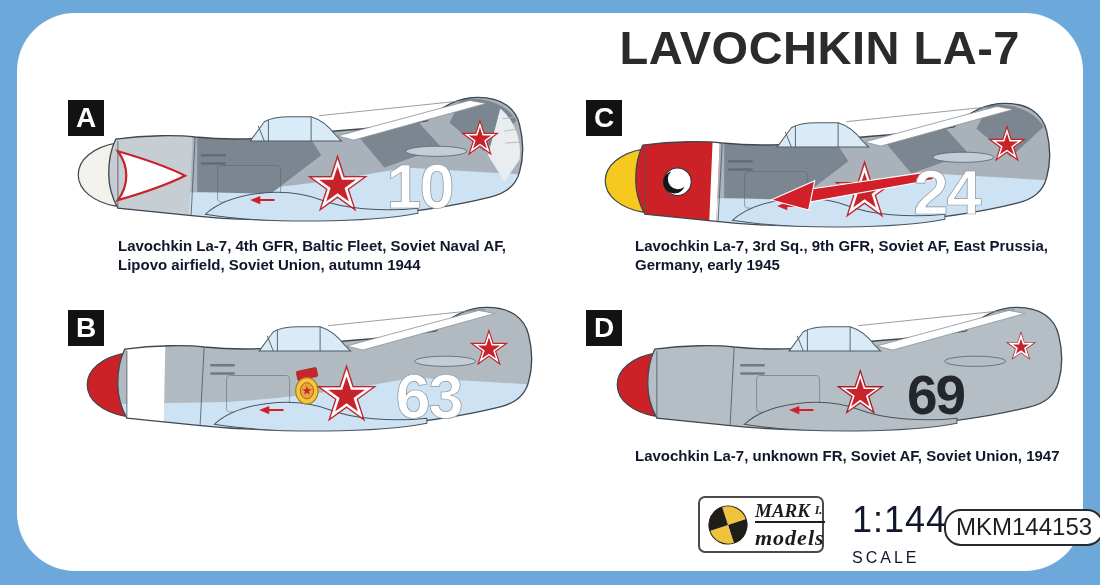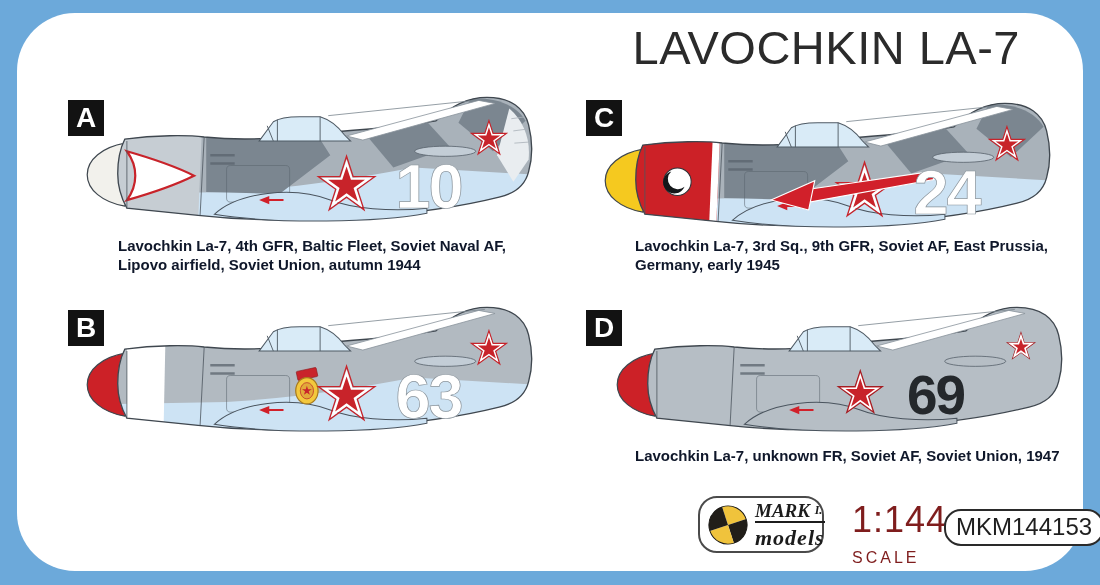--- a/index.html
+++ b/index.html
@@ -1,43 +1,43 @@
 <!DOCTYPE html>
 <html><head>
 <meta charset="utf-8">
 <style>
   html,body{margin:0;padding:0;}
   .page{position:relative;width:1100px;height:585px;background:#6ca9da;overflow:hidden;
         font-family:"Liberation Sans",sans-serif;}
   .card{position:absolute;left:17px;top:13px;width:1066px;height:558px;background:#ffffff;
         border-radius:58px;}
-  .title{position:absolute;top:20px;right:80px;margin:0;font-size:47px;font-weight:normal;
+  .title{position:absolute;top:20px;right:80px;margin:0;font-size:47px;font-weight:bold;
          color:#2b2b2b;letter-spacing:0.5px;}
   .scheme-label{position:absolute;width:36px;height:36px;background:#121212;color:#ffffff;
          font-size:28px;font-weight:bold;display:flex;align-items:center;justify-content:center;}
   #label-a{left:68px;top:100px}  #label-c{left:586px;top:100px}
   #label-b{left:68px;top:310px}  #label-d{left:586px;top:310px}
   .plane{position:absolute;width:478px;height:143px;}
-  #plane-a{left:74px;top:94px}   #plane-c{left:592px;top:100px}
+  #plane-a{left:65px;top:94px}   #plane-c{left:592px;top:100px}
   #plane-b{left:74px;top:304px}  #plane-d{left:604px;top:304px}
   .caption{position:absolute;width:480px;margin:0;font-size:15px;font-weight:bold;color:#0f172a;
          line-height:19px;white-space:pre-line;}
   #cap-a{left:118px;top:236px}   #cap-c{left:635px;top:236px}
   #cap-b{left:118px;top:445px}   #cap-d{left:635px;top:446px}
   .logo-box{position:absolute;left:698px;top:496px;width:126px;height:57px;border:2px solid #4a4a4a;
-         border-radius:19px;display:flex;align-items:center;gap:6px;padding:0 7px;box-sizing:border-box;
+         border-radius:7px;display:flex;align-items:center;gap:6px;padding:0 7px;box-sizing:border-box;
          background:#ffffff;}
   .roundel{width:42px;height:42px;flex:none;}
   .brand-text{line-height:1;}
   .brand-top{font-family:"Liberation Serif",serif;font-style:italic;font-weight:bold;font-size:19px;
          color:#1c1c1c;border-bottom:2px solid #1c1c1c;padding-bottom:1px;white-space:nowrap;}
   .brand-top .suffix{font-size:12px;vertical-align:3px;}
   .brand-bottom{font-family:"Liberation Serif",serif;font-style:italic;font-weight:bold;font-size:22px;
          color:#1c1c1c;margin-top:4px;letter-spacing:1px;}
-  .scale-block{position:absolute;left:852px;top:499px;color:#7f1d1d;}
+  .scale-block{position:absolute;left:852px;top:499px;color:#0f172a;}
   .scale-value{font-size:36px;letter-spacing:1px;}
   .scale-label{font-size:16px;letter-spacing:3px;margin-top:8px;}
   .code-box{position:absolute;left:944px;top:509px;border:2px solid #2a2a2a;border-radius:17px;
          padding:2px 10px 3px;font-size:24px;color:#1e1e1e;background:#ffffff;}
 </style>
 </head>
 <body>
 
 <div class="page">
   <div class="card"></div>

